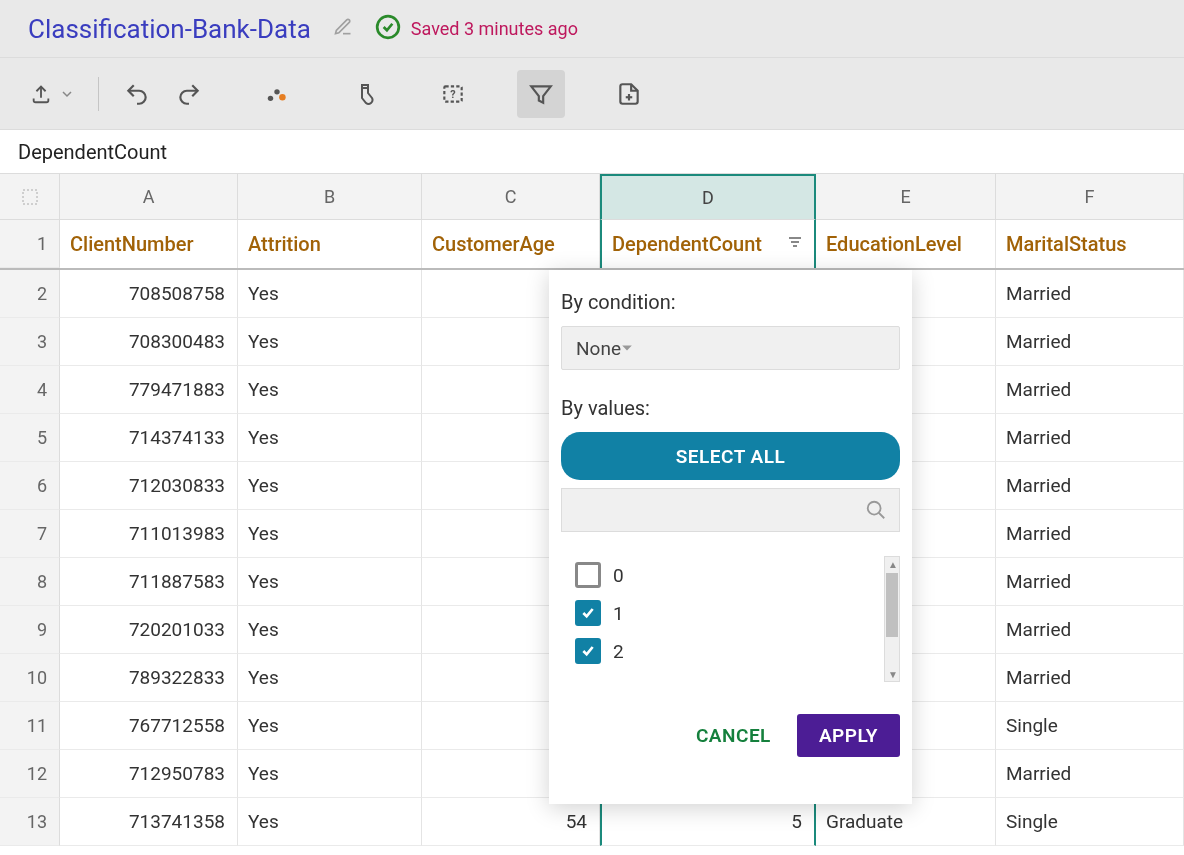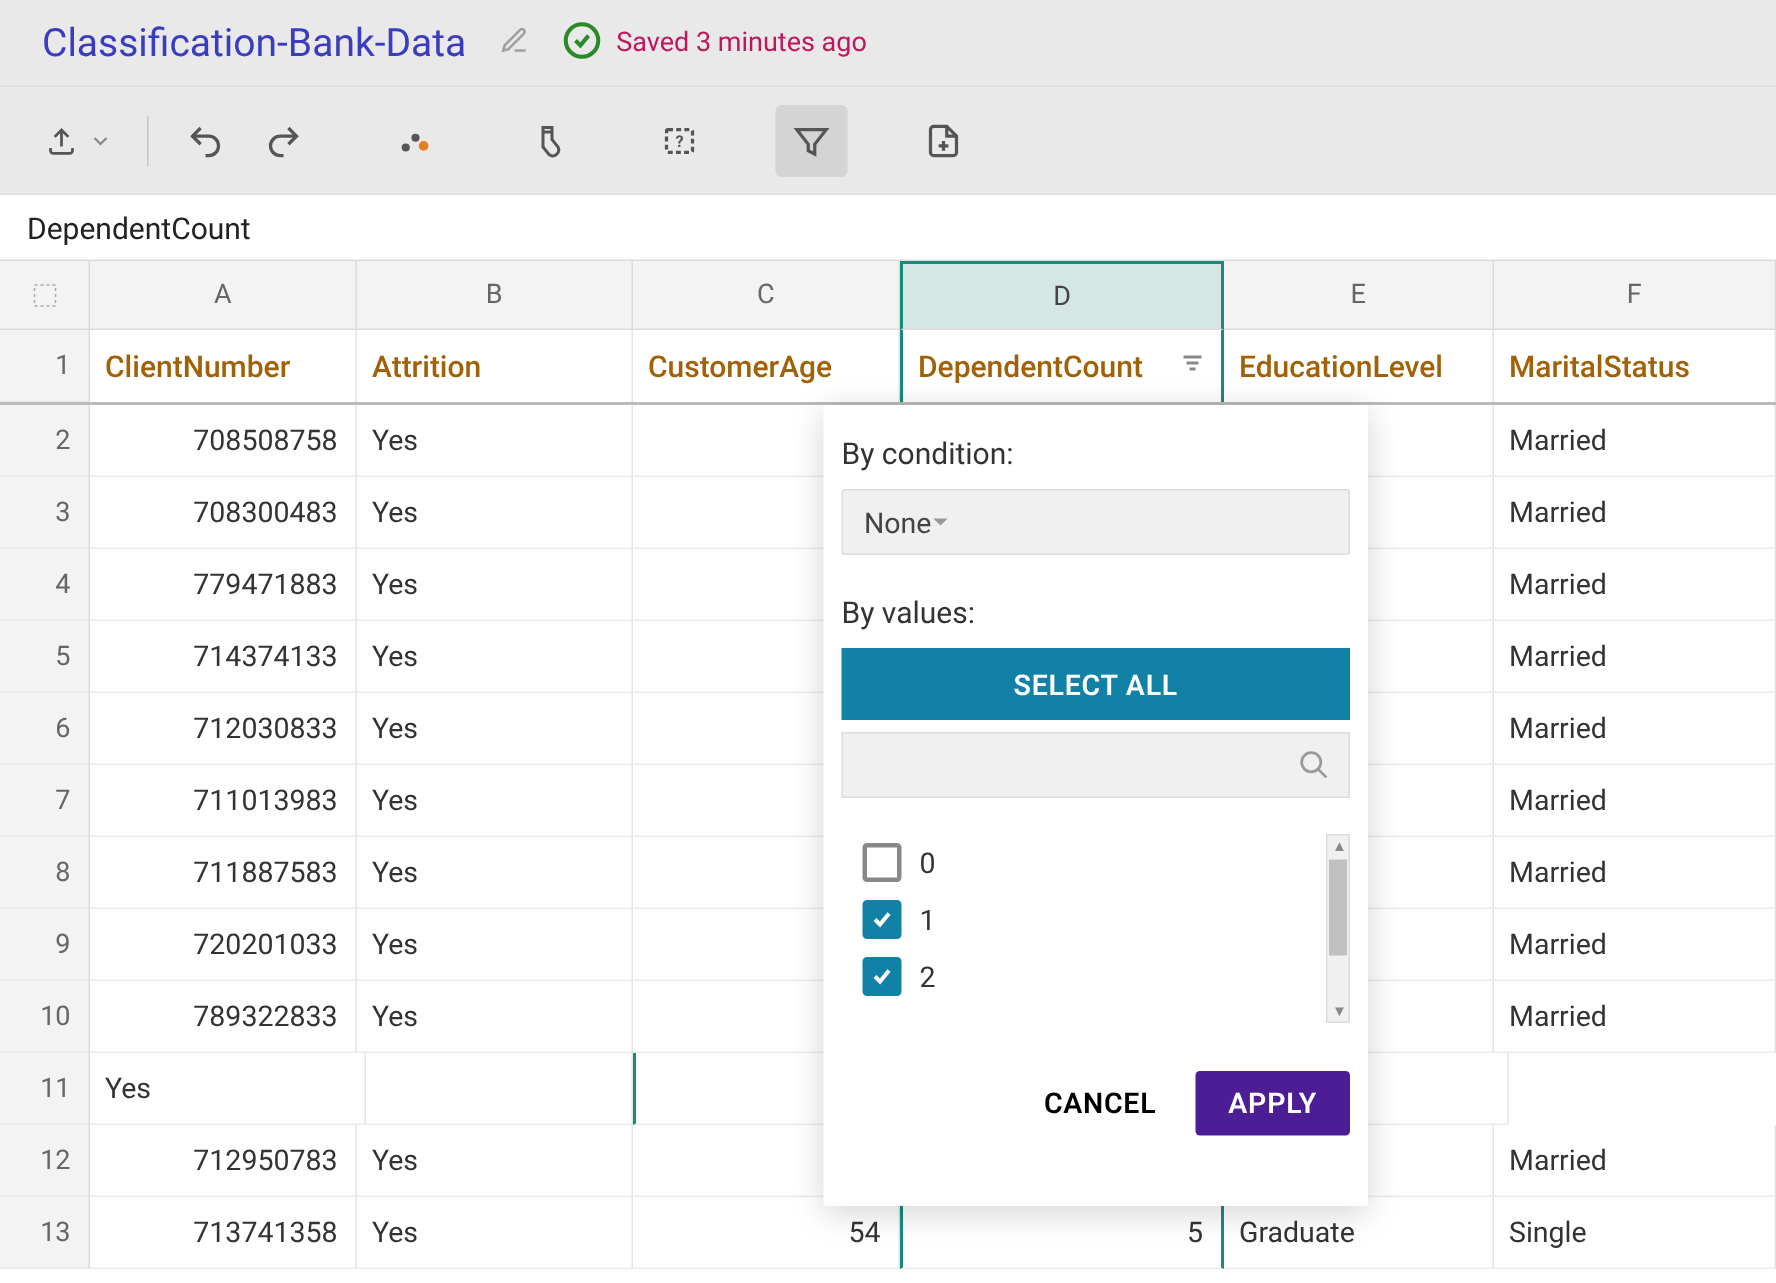--- a/index.html
+++ b/index.html
@@ -107,21 +107,21 @@
   .popup-label { font-size:20px; color:#333; margin-bottom:12px; }
   .dropdown {
     height:44px; background:#f0f0f0; border:1px solid #dcdcdc;
     display:flex; align-items:center; justify-content:flex-start;
     padding:0 14px; font-size:19px; color:#444; border-radius:2px;
     margin-bottom:26px;
   }
   .select-all-btn {
     height:48px; background:#1181a5; color:#fff; font-size:19px; font-weight:600;
     display:flex; align-items:center; justify-content:center; cursor:pointer;
-    margin-bottom:8px; letter-spacing:0.5px;
+    margin-bottom:8px; letter-spacing:0.5px;border-radius:19px;
   }
   .search-box {
     height:44px; background:#f0f0f0; border:1px solid #dcdcdc;
     display:flex; align-items:center; justify-content:flex-end;
     padding:0 12px; margin-bottom:24px;
   }
   .values-list { position:relative; height:126px; overflow:hidden; padding-left:14px;}
   .value-row { display:flex; align-items:center; gap:12px; height:38px; font-size:19px; color:#333;}
   .checkbox {
     width:26px; height:26px; border:3px solid #888; border-radius:3px; background:#fff;
@@ -132,21 +132,21 @@
   .checkbox svg { display:none; }
   .scroll-track {
     position:absolute; right:0; top:0; width:16px; height:126px; background:#f0f0f0;
     border:1px solid #dcdcdc;
   }
   .scroll-thumb { position:absolute; top:16px; left:1px; width:12px; height:64px; background:#c0c0c0;}
   .scroll-arrow { width:14px; height:14px; display:flex; align-items:center; justify-content:center; color:#888; font-size:10px;}
   .scroll-arrow.up{position:absolute;top:0;left:1px;}
   .scroll-arrow.down{position:absolute;bottom:0;left:1px;}
   .popup-actions { display:flex; justify-content:flex-end; gap:26px; margin-top:32px; align-items:center;}
-  .cancel-btn { color:#000000; font-size:19px; font-weight:600; cursor:pointer; letter-spacing:0.5px;}
+  .cancel-btn { color:#15803d; font-size:19px; font-weight:600; cursor:pointer; letter-spacing:0.5px;}
   .apply-btn {
     background:#4c1d95; color:#fff; font-size:19px; font-weight:600;
     padding:10px 22px; border-radius:3px; letter-spacing:0.5px;
   }
 </style>
 </head>
 <body>
 
 <div class="header">
   <span class="title">Classification-Bank-Data</span>
@@ -355,20 +355,21 @@
         <div class="rn">10</div>
         <div class="cell cA num">789322833</div>
         <div class="cell cB">Yes</div>
         <div class="cell cC num"></div>
         <div class="cell cD num dleft dright"></div>
         <div class="cell cE">n School</div>
         <div class="cell cF">Married</div>
       </div>
       <div class="row">
         <div class="rn">11</div>
+        <div class="cell cA num">767712558</div>
         <div class="cell cB">Yes</div>
         <div class="cell cC num"></div>
         <div class="cell cD num dleft dright"></div>
         <div class="cell cE">ege</div>
         <div class="cell cF">Single</div>
       </div>
       <div class="row">
         <div class="rn">12</div>
         <div class="cell cA num">712950783</div>
         <div class="cell cB">Yes</div>

